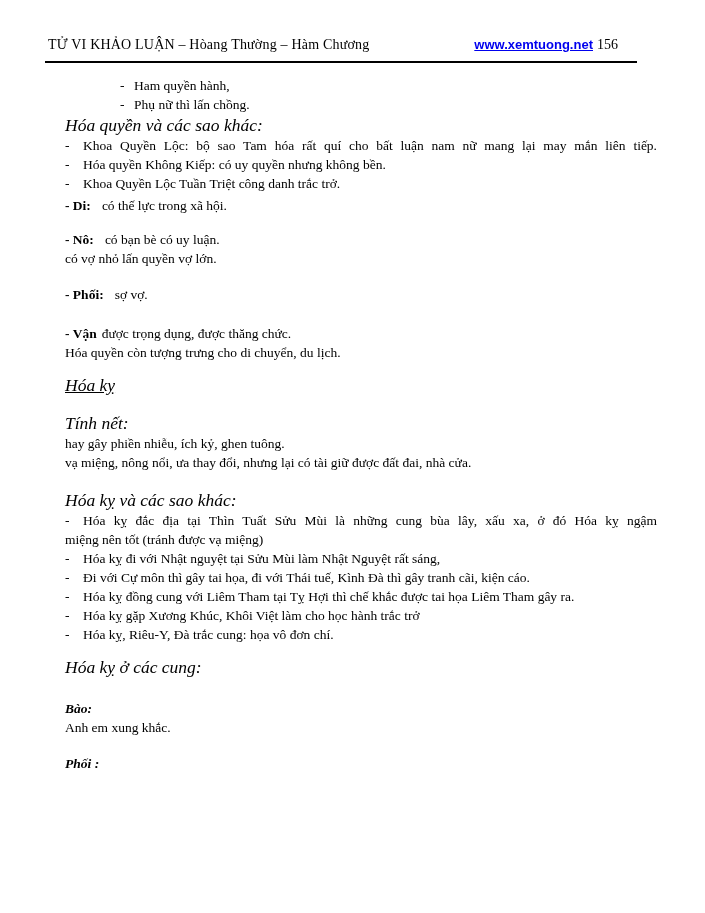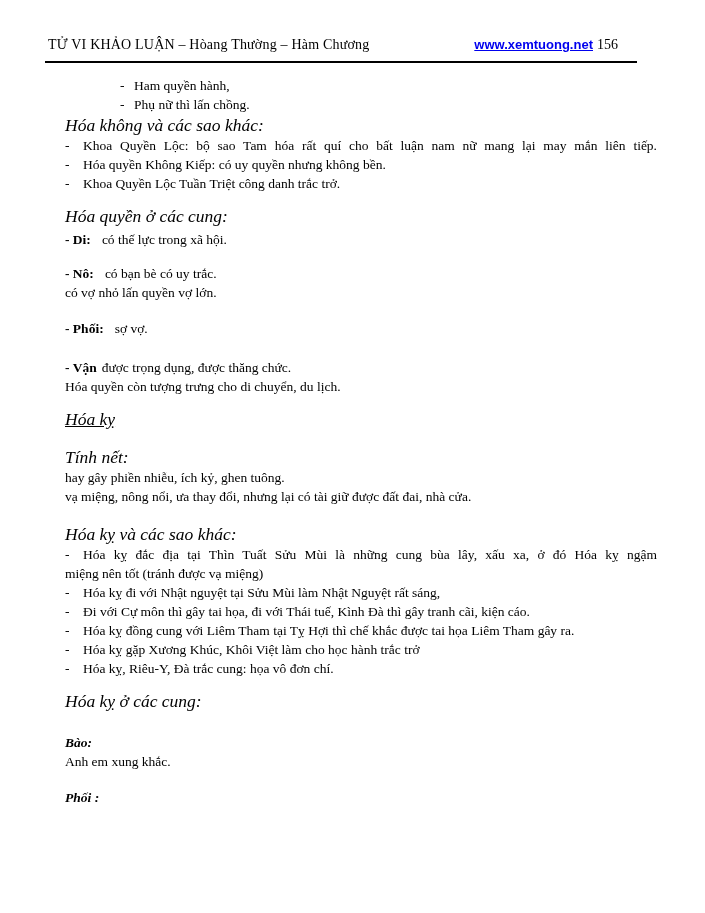--- a/index.html
+++ b/index.html
@@ -53,40 +53,39 @@
 
     <div class="row indented" style="margin-top:13px">
       <span class="dash-cell">-</span>
       <span class="txt">Ham quyền hành,</span>
     </div>
     <div class="row indented">
       <span class="dash-cell">-</span>
       <span class="txt">Phụ nữ thì lấn chồng.</span>
     </div>
 
-    <div class="sec-h" style="margin-top:0">Hóa không và các sao khác:</div>
+    <div class="sec-h" style="margin-top:0">Hóa quyền và các sao khác:</div>
     <div class="row stretch">
       <span class="dash-cell">-</span>
       <span class="txt">Khoa Quyền Lộc: bộ sao Tam hóa rất quí cho bất luận nam nữ mang lại may mắn liên tiếp.</span>
     </div>
     <div class="row">
       <span class="dash-cell">-</span>
       <span class="txt">Hóa quyền Không Kiếp: có uy quyền nhưng không bền.</span>
     </div>
     <div class="row">
       <span class="dash-cell">-</span>
       <span class="txt">Khoa  Quyền Lộc Tuần Triệt công danh trắc trở.</span>
     </div>
 
-    <div class="sec-h" style="margin-top:12px">Hóa quyền ở các cung:</div>
     <div class="line" style="margin-top:3px">
       <span class="lbl">- Di:</span><span>có thế lực trong xã hội.</span>
     </div>
     <div class="line" style="margin-top:15px">
-      <span class="lbl">- Nô:</span><span>có bạn bè có uy trắc.</span>
+      <span class="lbl">- Nô:</span><span>có bạn bè có uy luận.</span>
     </div>
     <div class="line">có vợ nhỏ lấn quyền vợ lớn.</div>
     <div class="line" style="margin-top:17px">
       <span class="lbl">- Phối:</span><span>sợ vợ.</span>
     </div>
     <div class="line" style="margin-top:20px">
       <span class="lbl tight">-  Vận</span><span>được trọng dụng, được thăng chức.</span>
     </div>
     <div class="line">Hóa quyền còn tượng trưng cho di chuyển, du lịch.</div>
 

